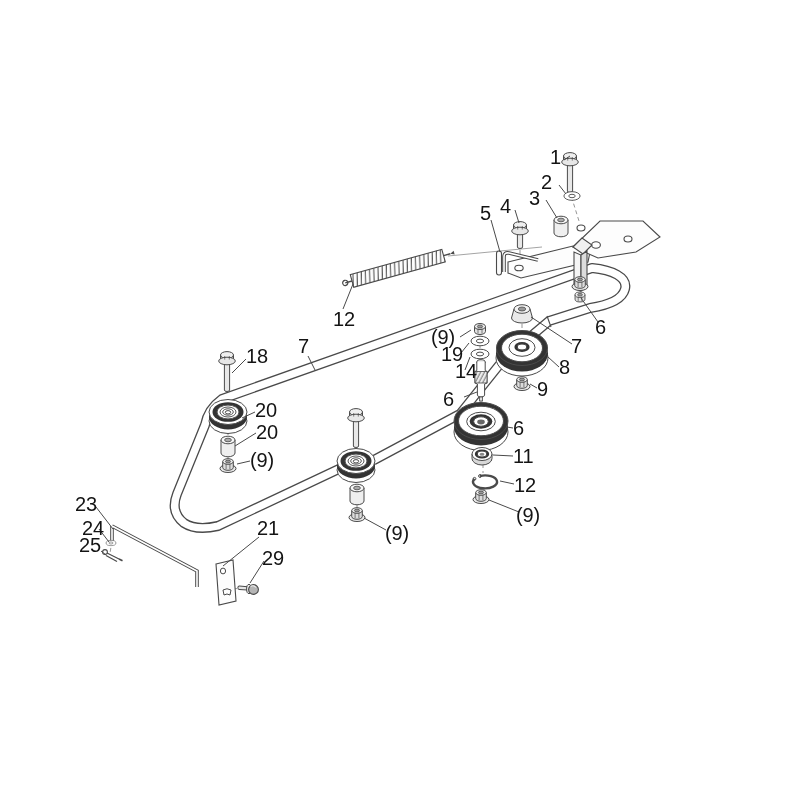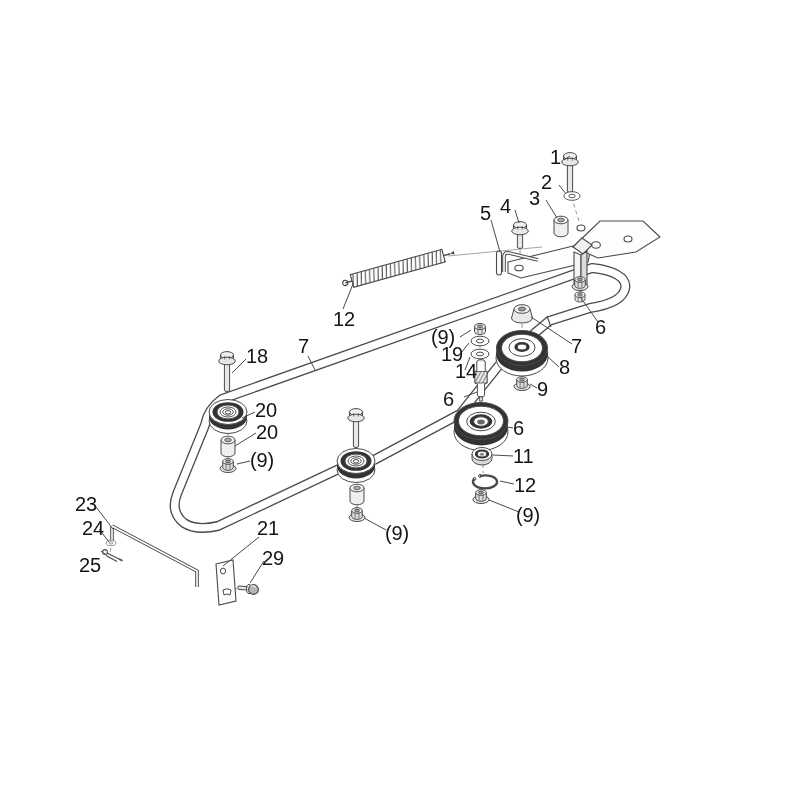--- a/index.html
+++ b/index.html
@@ -283,19 +283,19 @@
 <span class="co" style="left:441px;top:344px">19</span>
 <span class="co" style="left:333px;top:309px">12</span>
 <span class="co" style="left:298px;top:336px">7</span>
 <span class="co" style="left:246px;top:346px">18</span>
 <span class="co" style="left:255px;top:400px">20</span>
 <span class="co" style="left:256px;top:422px">20</span>
 <span class="co" style="left:257px;top:518px">21</span>
 <span class="co" style="left:262px;top:548px">29</span>
 <span class="co" style="left:75px;top:494px">23</span>
 <span class="co" style="left:82px;top:518px">24</span>
-<span class="co" style="left:79px;top:555px">25</span>
+<span class="co" style="left:79px;top:535px">25</span>
 <span class="co" style="left:431px;top:327px">(9)</span>
 <span class="co" style="left:516px;top:505px">(9)</span>
 <span class="co" style="left:250px;top:450px">(9)</span>
 <span class="co" style="left:385px;top:523px">(9)</span>
 
 </div>
 
 </body></html>

